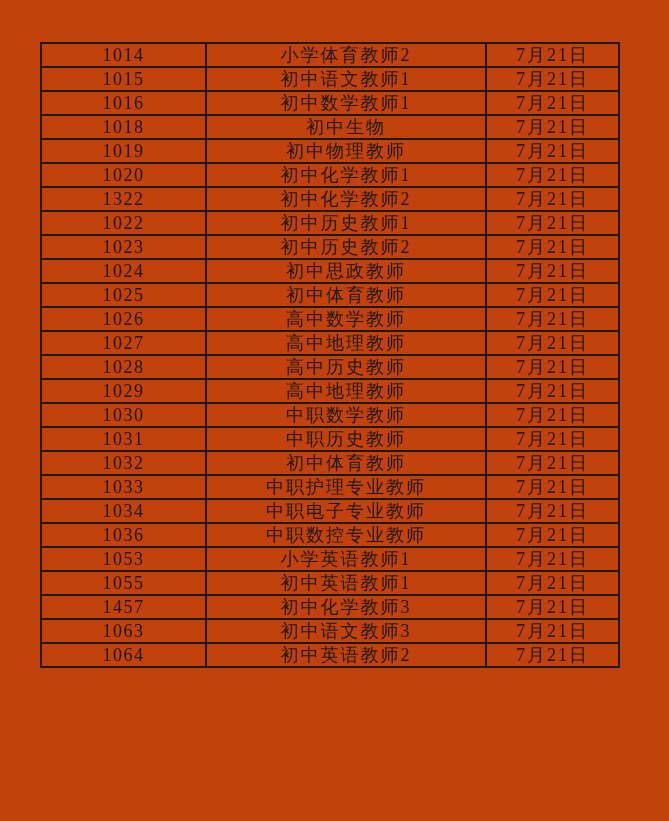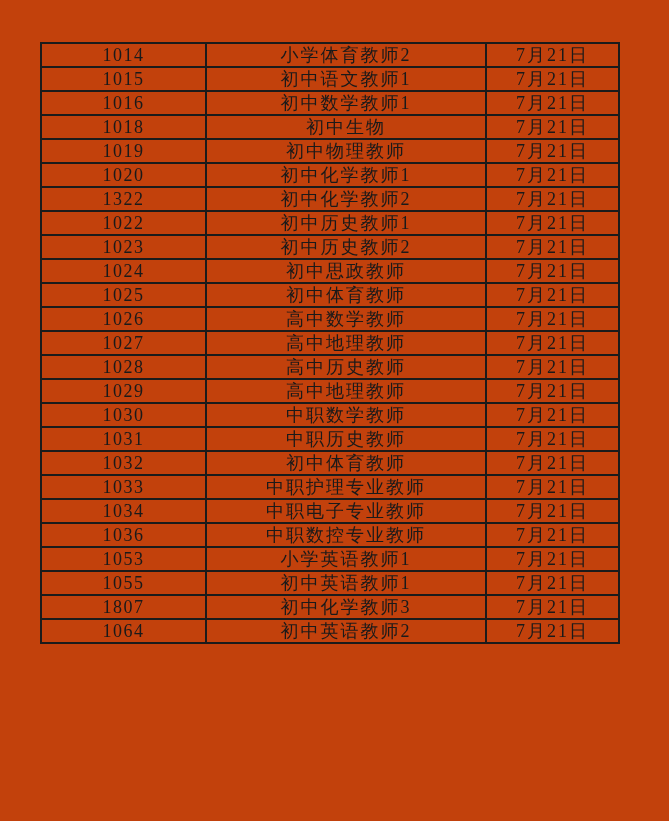--- a/index.html
+++ b/index.html
@@ -192,26 +192,31 @@
   </tr>
 
 
   <tr>
     <td class="col-code">1055</td>
     <td class="col-name">初中英语教师1</td>
     <td class="col-date">7月21日</td>
   </tr>
 
   <tr>
-    <td class="col-code">1807</td>
+    <td class="col-code">1457</td>
     <td class="col-name">初中化学教师3</td>
     <td class="col-date">7月21日</td>
   </tr>
 
 
+  <tr>
+    <td class="col-code">1063</td>
+    <td class="col-name">初中语文教师3</td>
+    <td class="col-date">7月21日</td>
+  </tr>
 
   <tr>
     <td class="col-code">1064</td>
     <td class="col-name">初中英语教师2</td>
     <td class="col-date">7月21日</td>
   </tr>
 </tbody>
   </table>
 </div>
 

